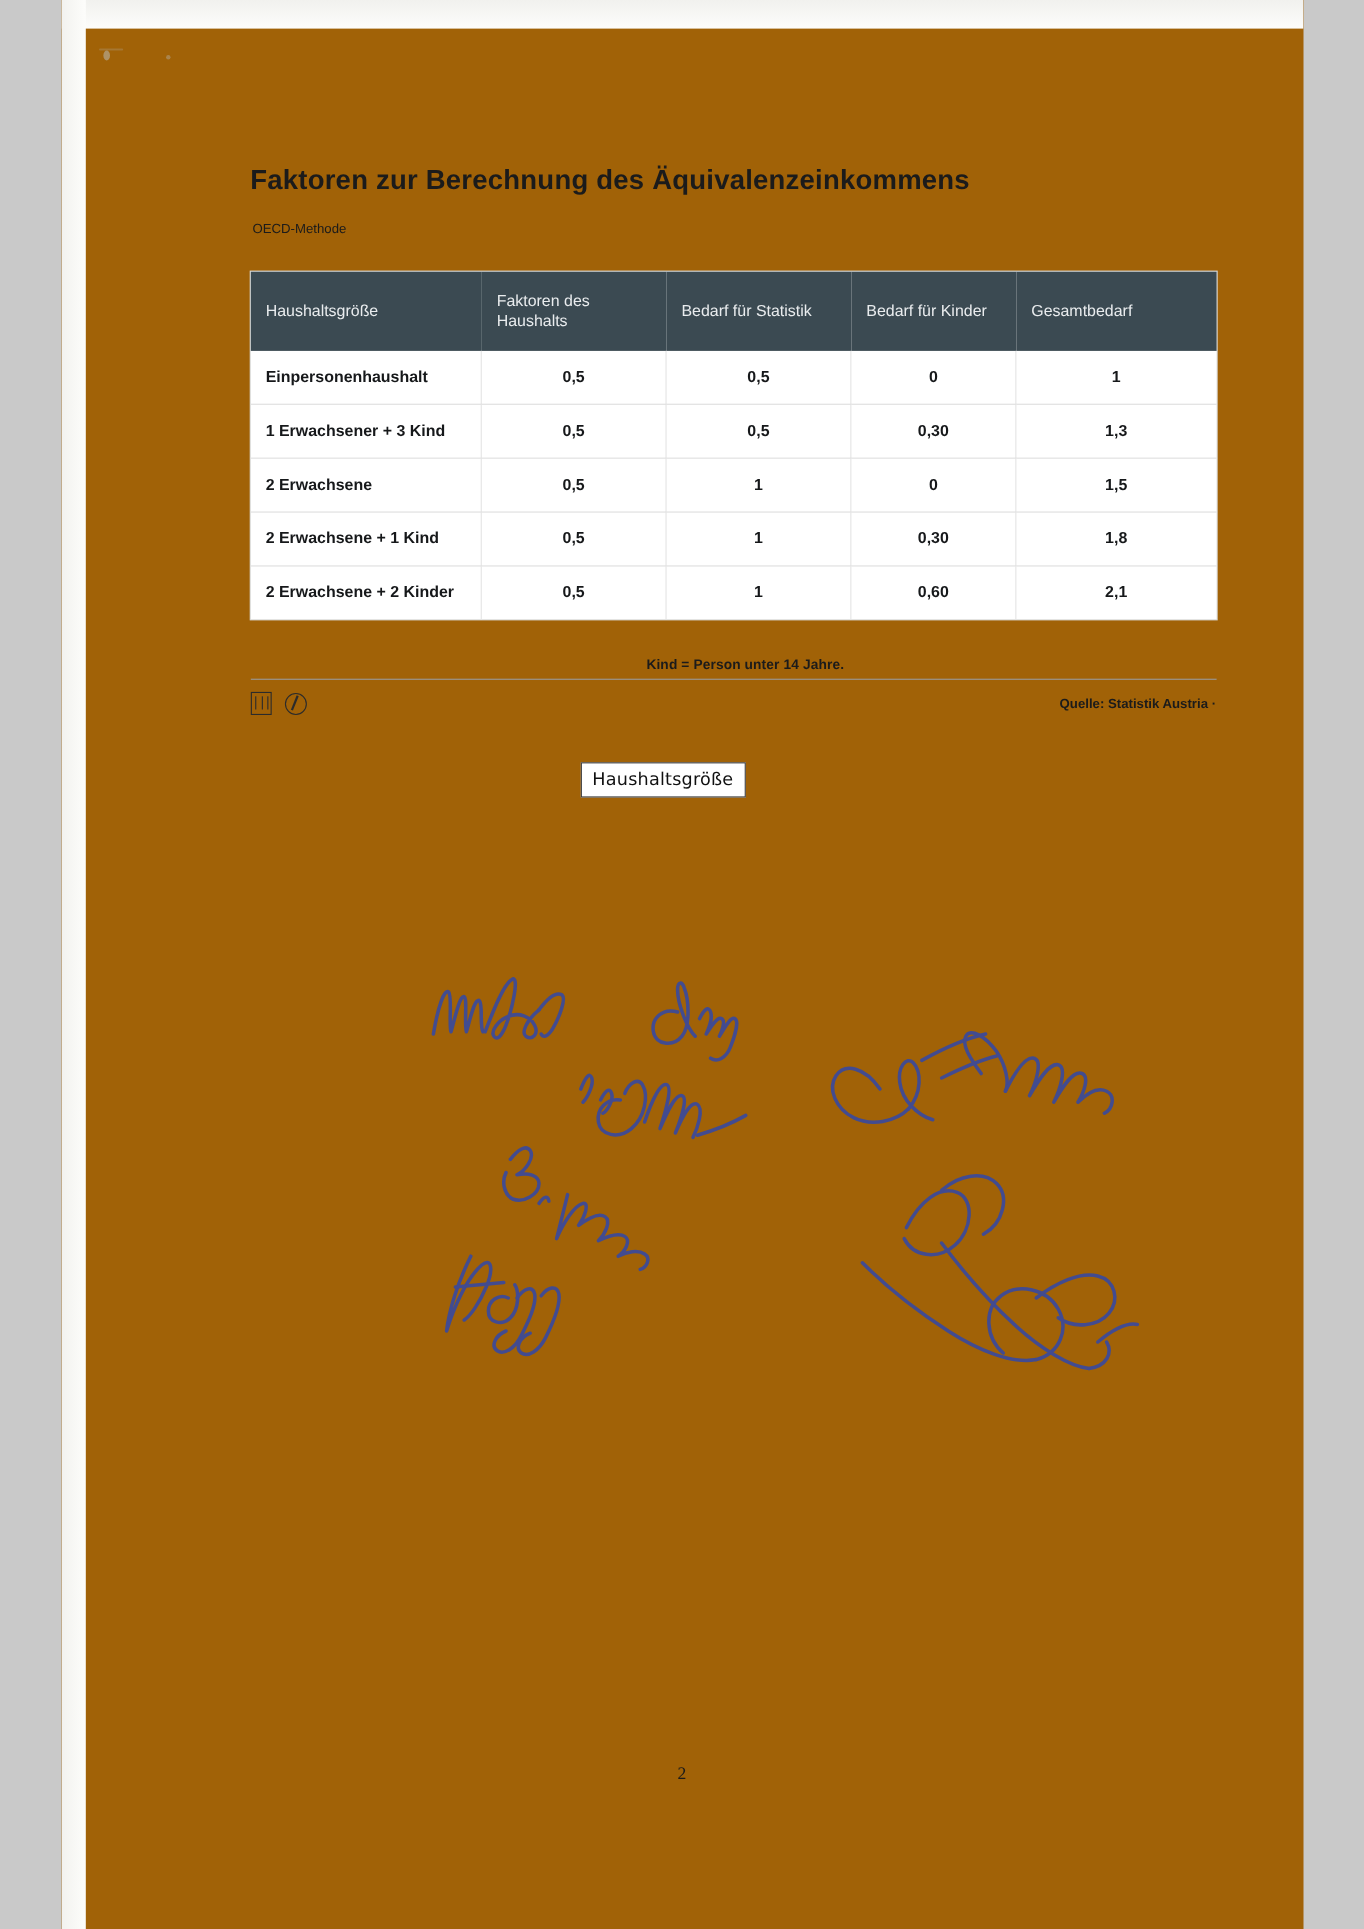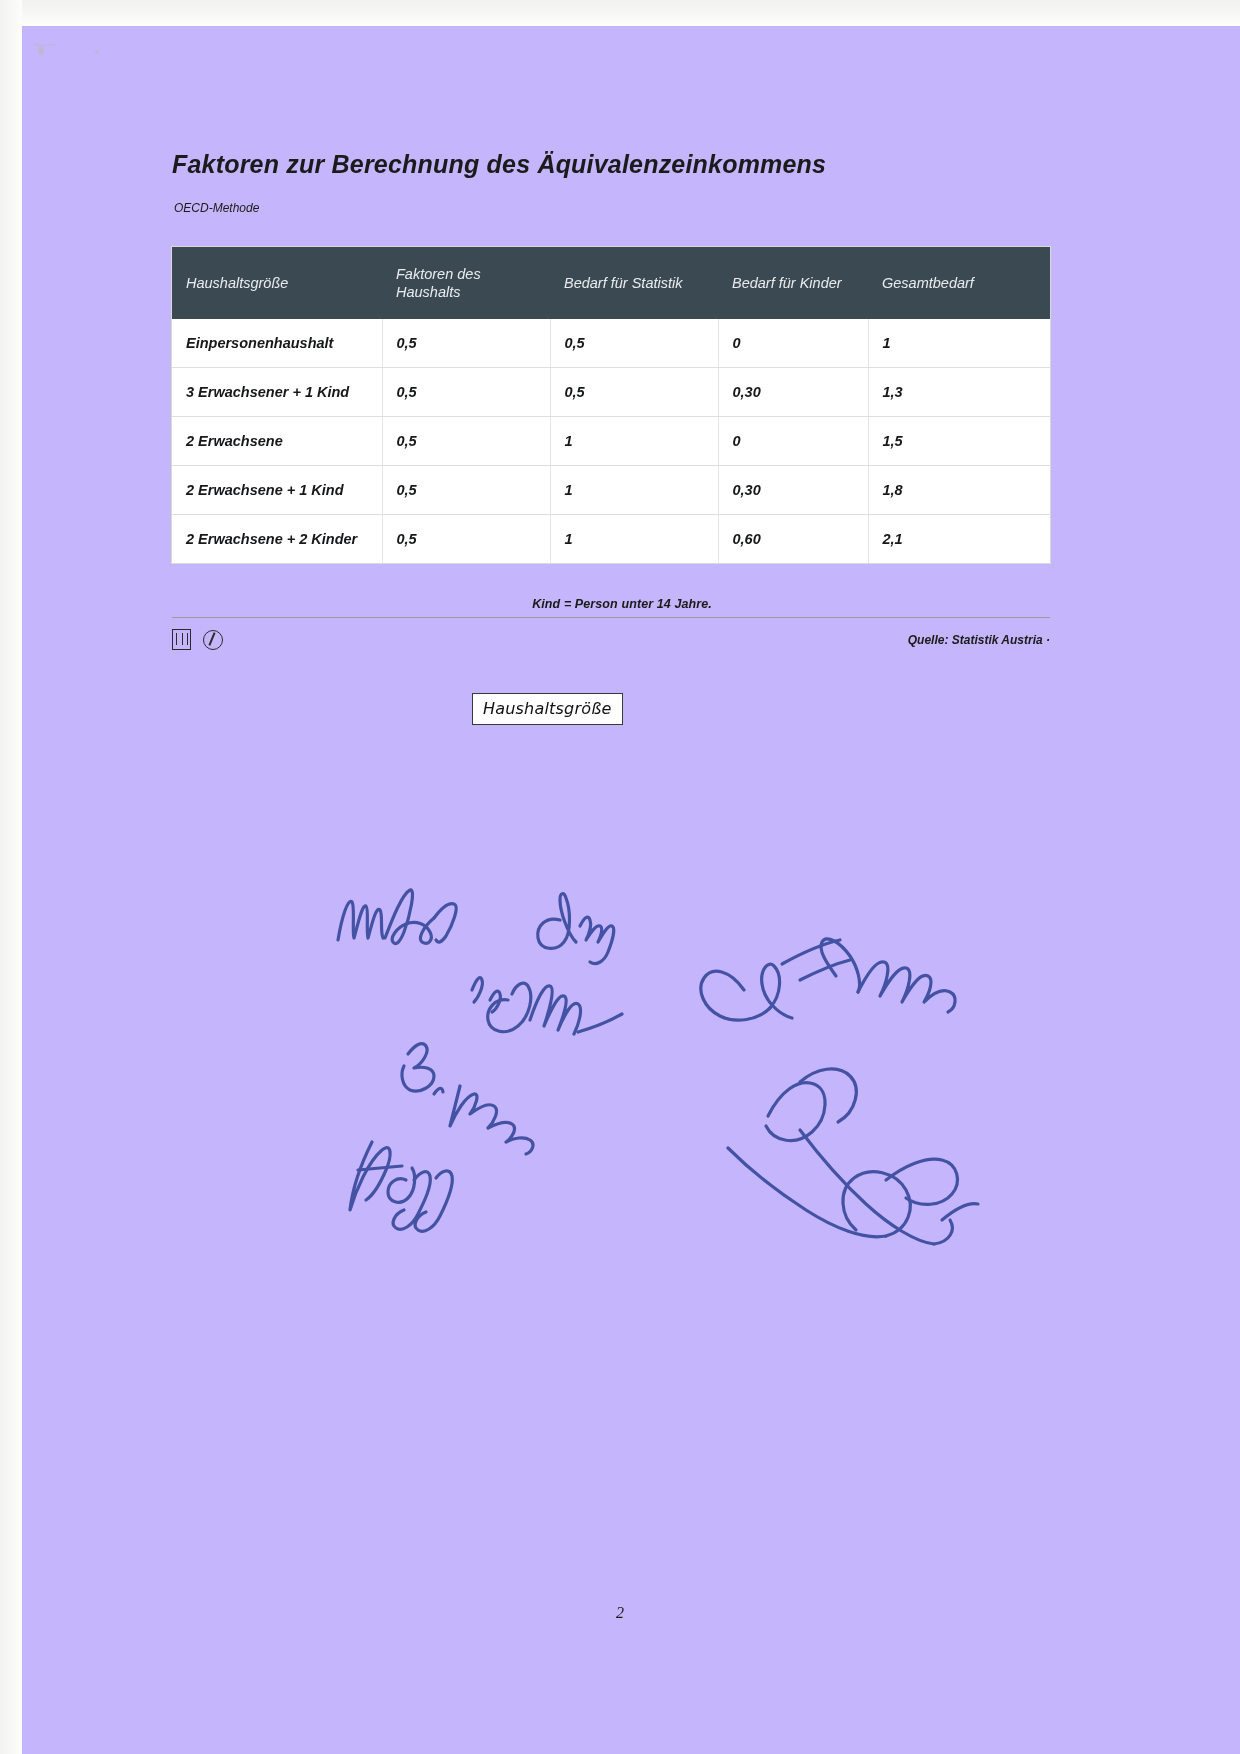--- a/index.html
+++ b/index.html
@@ -5,26 +5,25 @@
   html, body {
     margin: 0;
     padding: 0;
     background: #c9c9c9;
   }
   body {
     font-family: "Liberation Sans", sans-serif;
   }
   .page {
     position: relative;
-    width: 1240px;
+    width: 1129px;
     height: 1754px;
     margin: 0 auto;
-    background: #c4b5fd;
+    background: #a16207;
     overflow: hidden;
-    font-style: italic;
   }
   
   .scan-edge-top {
     position: absolute;
     left: 0; top: 0; width: 100%; height: 26px;
     background: linear-gradient(180deg,#f1f1ee 0%, #fdfdfb 100%);
   }
   .scan-edge-left {
     position: absolute;
     left: 0; top: 0; width: 22px; height: 100%;
@@ -89,21 +88,21 @@
     vertical-align: middle;
     line-height: 1.3;
   }
   table.factors tbody td:last-child {
     border-right: none;
   }
   table.factors tbody tr:last-child td {
     border-bottom: none;
   }
   td.label-cell { font-weight: bold; }
-  td.num-cell { text-align: left; padding-right: 34px; font-weight: bold;}
+  td.num-cell { text-align: center; padding-right: 34px; font-weight: bold;}
 
   col.c0 { width: 210px; }
   col.c1 { width: 168px; }
   col.c2 { width: 168px; }
   col.c3 { width: 150px; }
   col.c4 { width: 182px; }
 
   .annotation-box {
     position: absolute;
     left: 300px;
@@ -235,21 +234,21 @@
       </thead>
       <tbody>
         <tr>
           <td class="label-cell">Einpersonenhaushalt</td>
           <td class="num-cell">0,5</td>
           <td class="num-cell">0,5</td>
           <td class="num-cell">0</td>
           <td class="num-cell">1</td>
         </tr>
         <tr>
-          <td class="label-cell">3 Erwachsener + 1 Kind</td>
+          <td class="label-cell">1 Erwachsener + 3 Kind</td>
           <td class="num-cell">0,5</td>
           <td class="num-cell">0,5</td>
           <td class="num-cell">0,30</td>
           <td class="num-cell">1,3</td>
         </tr>
         <tr>
           <td class="label-cell">2 Erwachsene</td>
           <td class="num-cell">0,5</td>
           <td class="num-cell">1</td>
           <td class="num-cell">0</td>

